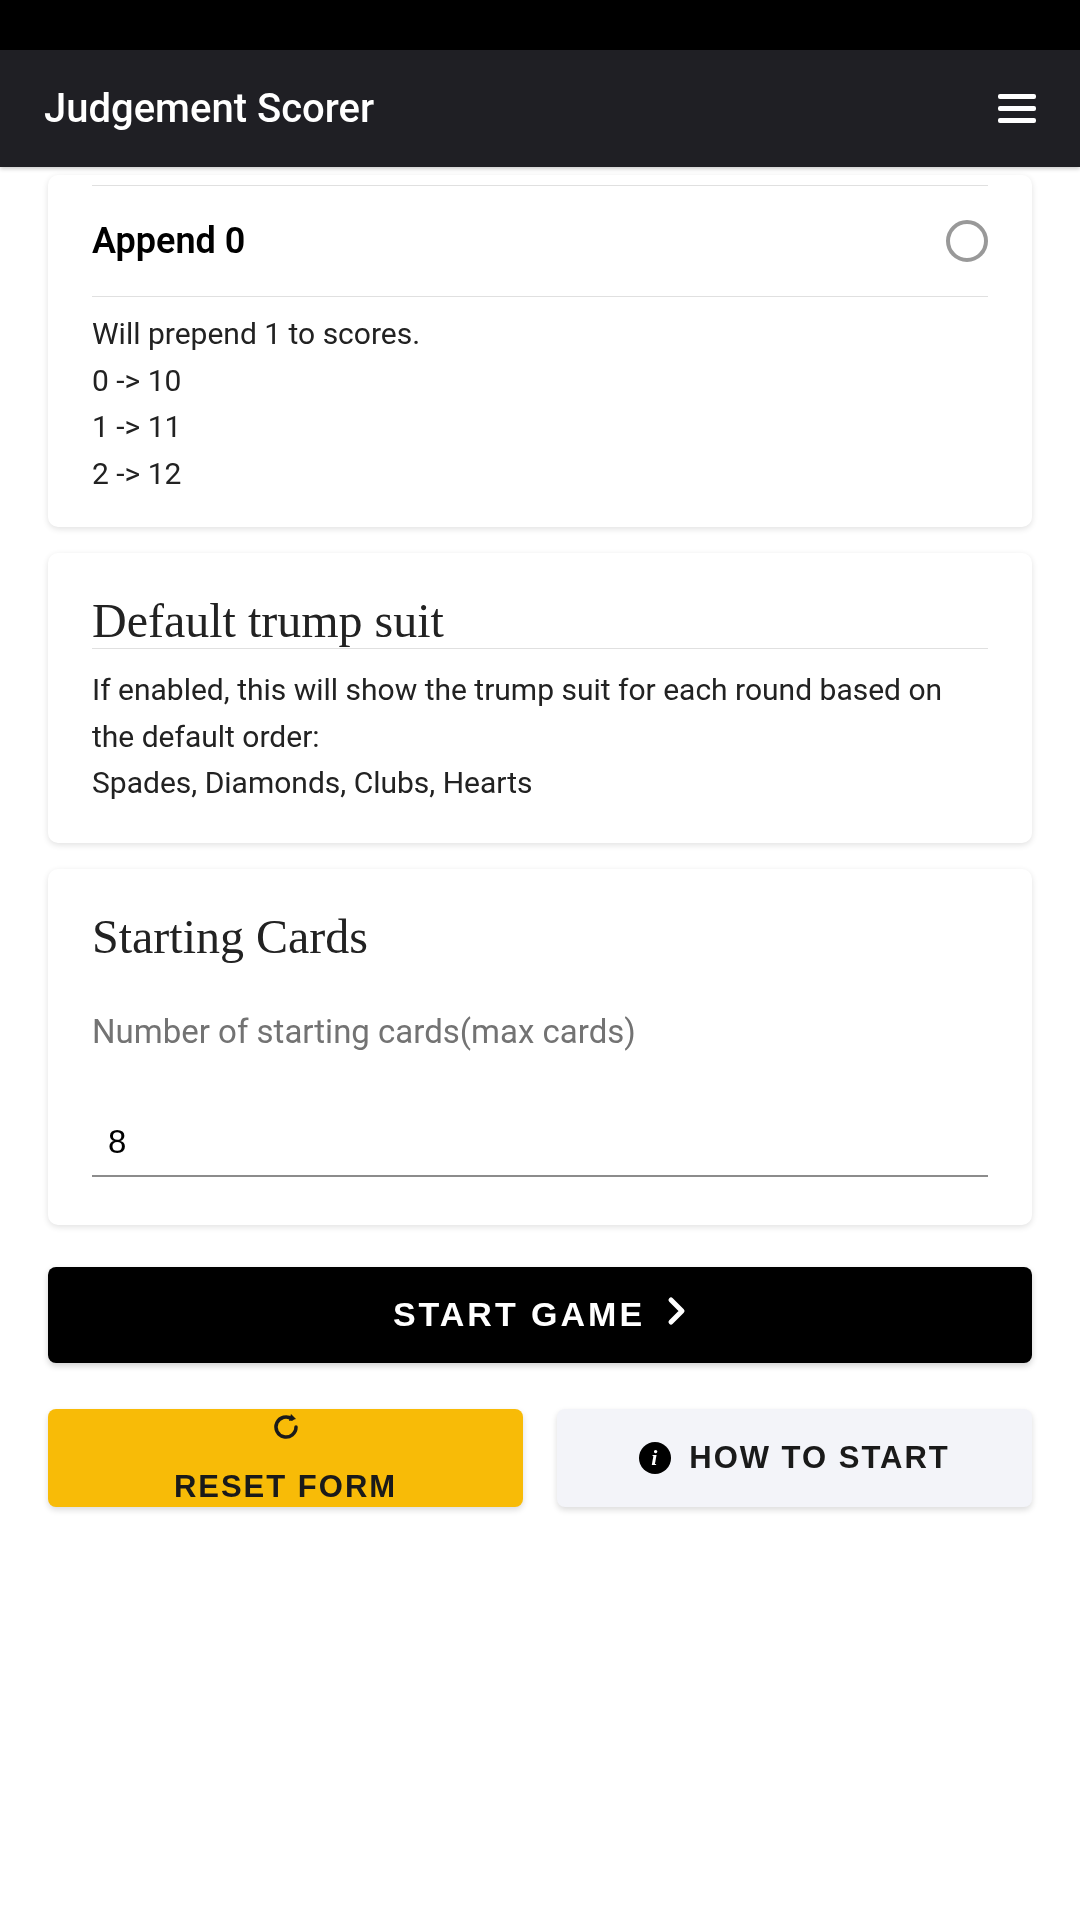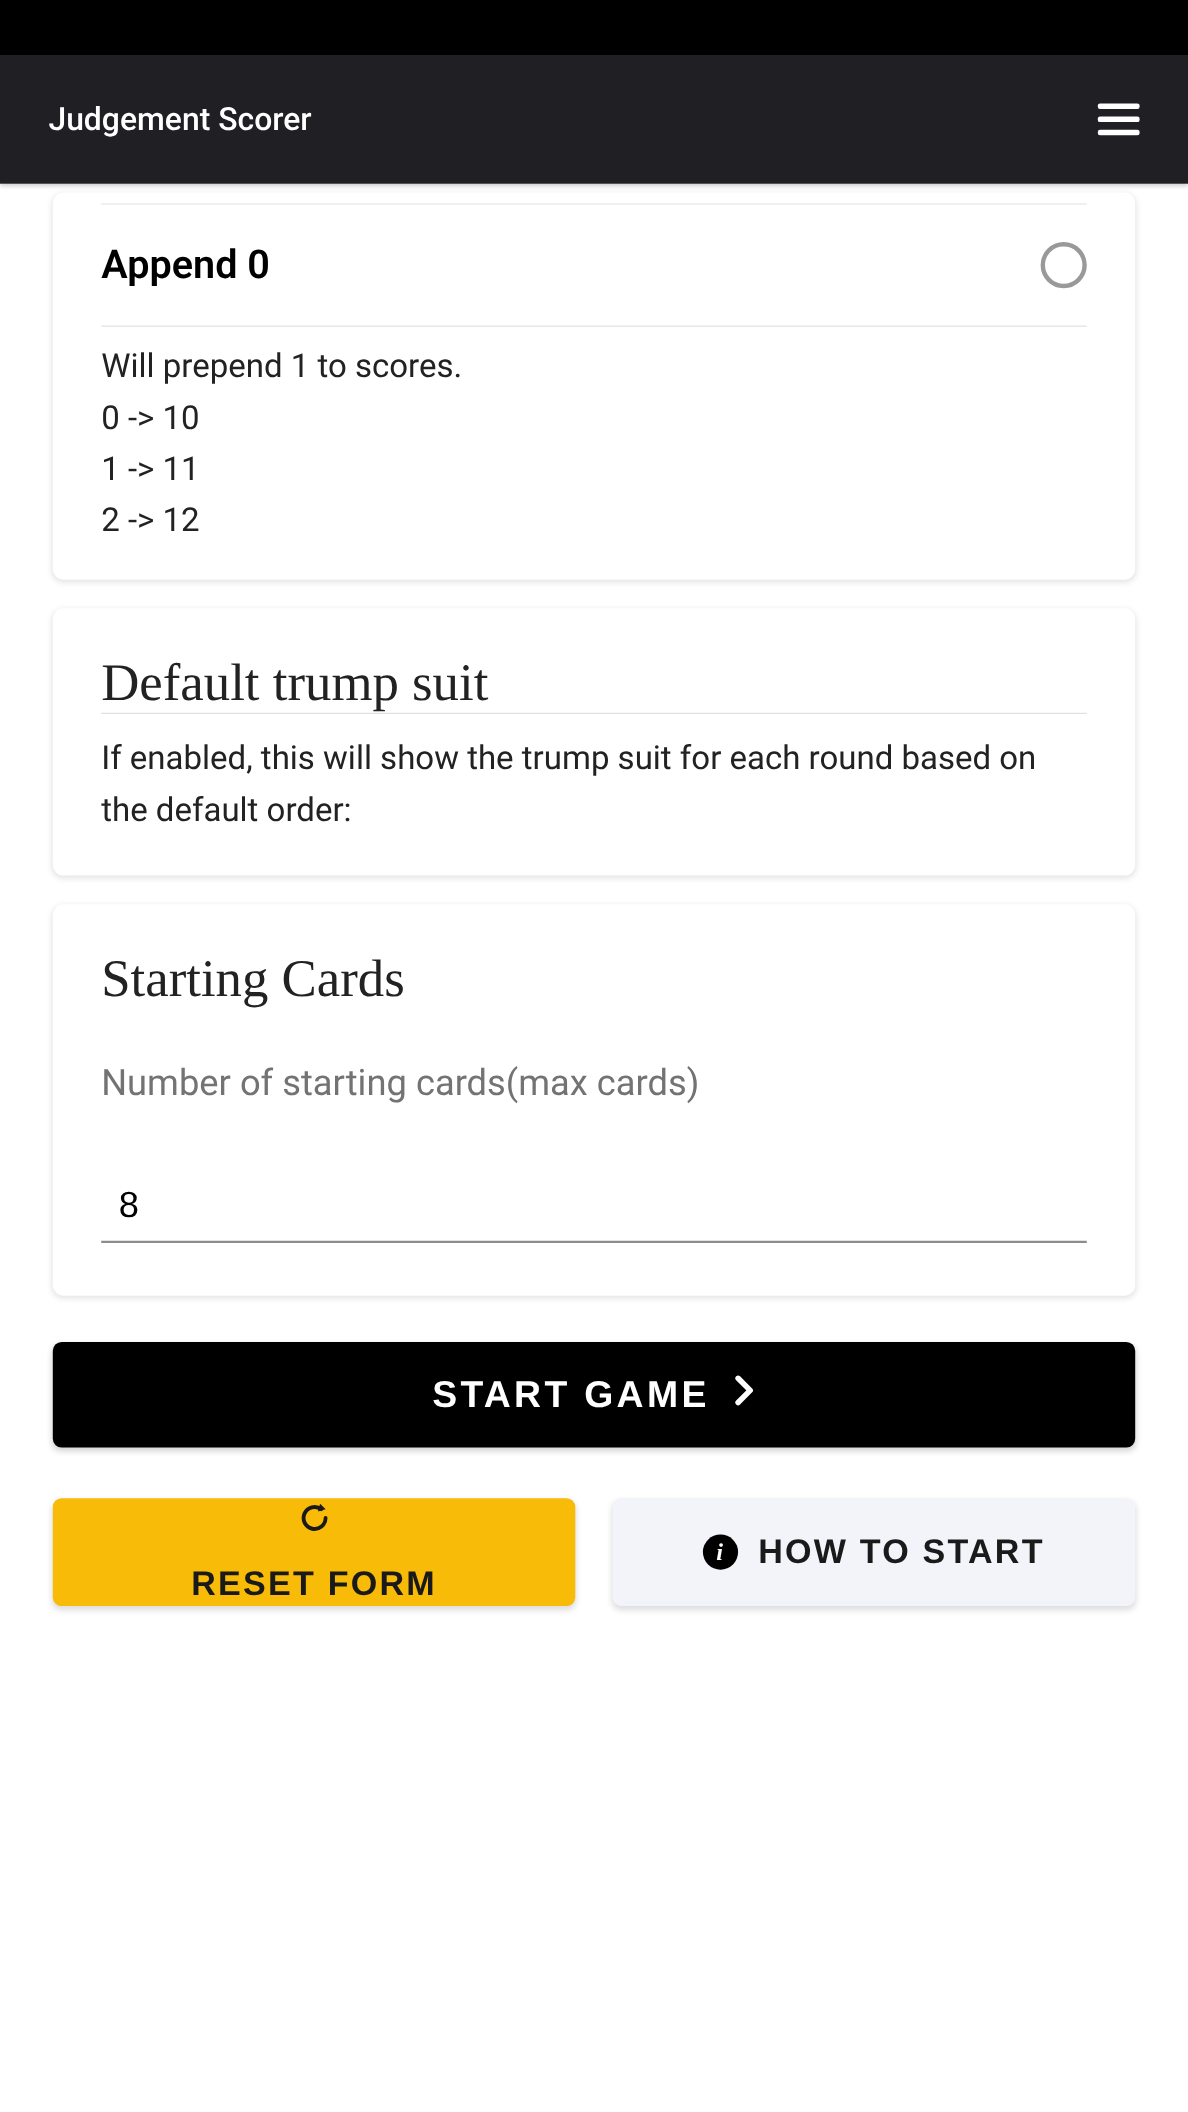--- a/index.html
+++ b/index.html
@@ -1,19 +1,19 @@
 <!DOCTYPE html>
 <html><head>
 <meta charset="utf-8">
 <style>
   * { margin: 0; padding: 0; box-sizing: border-box; }
   html, body { width: 1080px; height: 1920px; font-family: -apple-system, BlinkMacSystemFont, 'Segoe UI', Roboto, sans-serif; background: #fff; overflow: hidden; }
   .status-bar { width: 100%; height: 50px; background: #000; }
   .app-bar { width: 100%; height: 117px; background: #1f1f24; display: flex; align-items: center; justify-content: space-between; padding: 0 44px; box-shadow: 0 2px 4px rgba(0,0,0,0.2); }
-  .app-title { color: #fff; font-size: 29px; font-weight: 500; }
+  .app-title { color: #fff; font-size: 40px; font-weight: 500; }
   .menu-icon { display: flex; flex-direction: column; gap: 7px; cursor: pointer; }
   .menu-icon span { display: block; width: 38px; height: 5px; background: #fff; border-radius: 2px; }
   .content { padding: 0 48px; padding-top: 8px; }
   .card { background: #fff; border-radius: 10px; box-shadow: 0 2px 6px rgba(0,0,0,0.12); margin-bottom: 26px; padding: 0 44px 30px 44px; }
   .card.first { padding-top: 10px; }
   .card-row { border-top: 1px solid rgba(0,0,0,0.12); padding-top: 10px; padding-bottom: 10px; }
   .toggle-row { display: flex; align-items: center; justify-content: space-between; padding: 24px 0 24px 0; }
   .toggle-label { font-size: 36px; font-weight: 600; color: #000; }
   .radio-outer { width: 42px; height: 42px; border: 4px solid #999; border-radius: 50%; cursor: pointer; }
   .helper-text { border-top: 1px solid rgba(0,0,0,0.12); padding-top: 14px; font-size: 30px; line-height: 1.55; color: #222; }
@@ -66,20 +66,21 @@
       <p>0 -&gt; 10</p>
       <p>1 -&gt; 11</p>
       <p>2 -&gt; 12</p>
     </div>
   </div>
 
   <div class="card trump">
     <div class="section-title">Default trump suit</div>
     <div class="helper-text">
       <p>If enabled, this will show the trump suit for each round based on the default order:</p>
+      <p>Spades, Diamonds, Clubs, Hearts</p>
     </div>
   </div>
 
   <div class="card starting">
     <div class="section-title">Starting Cards</div>
     <div class="field-label">Number of starting cards(max cards)</div>
     <input class="text-input" type="text" value="8" style="">
   </div>
 
   <button class="btn-primary">

